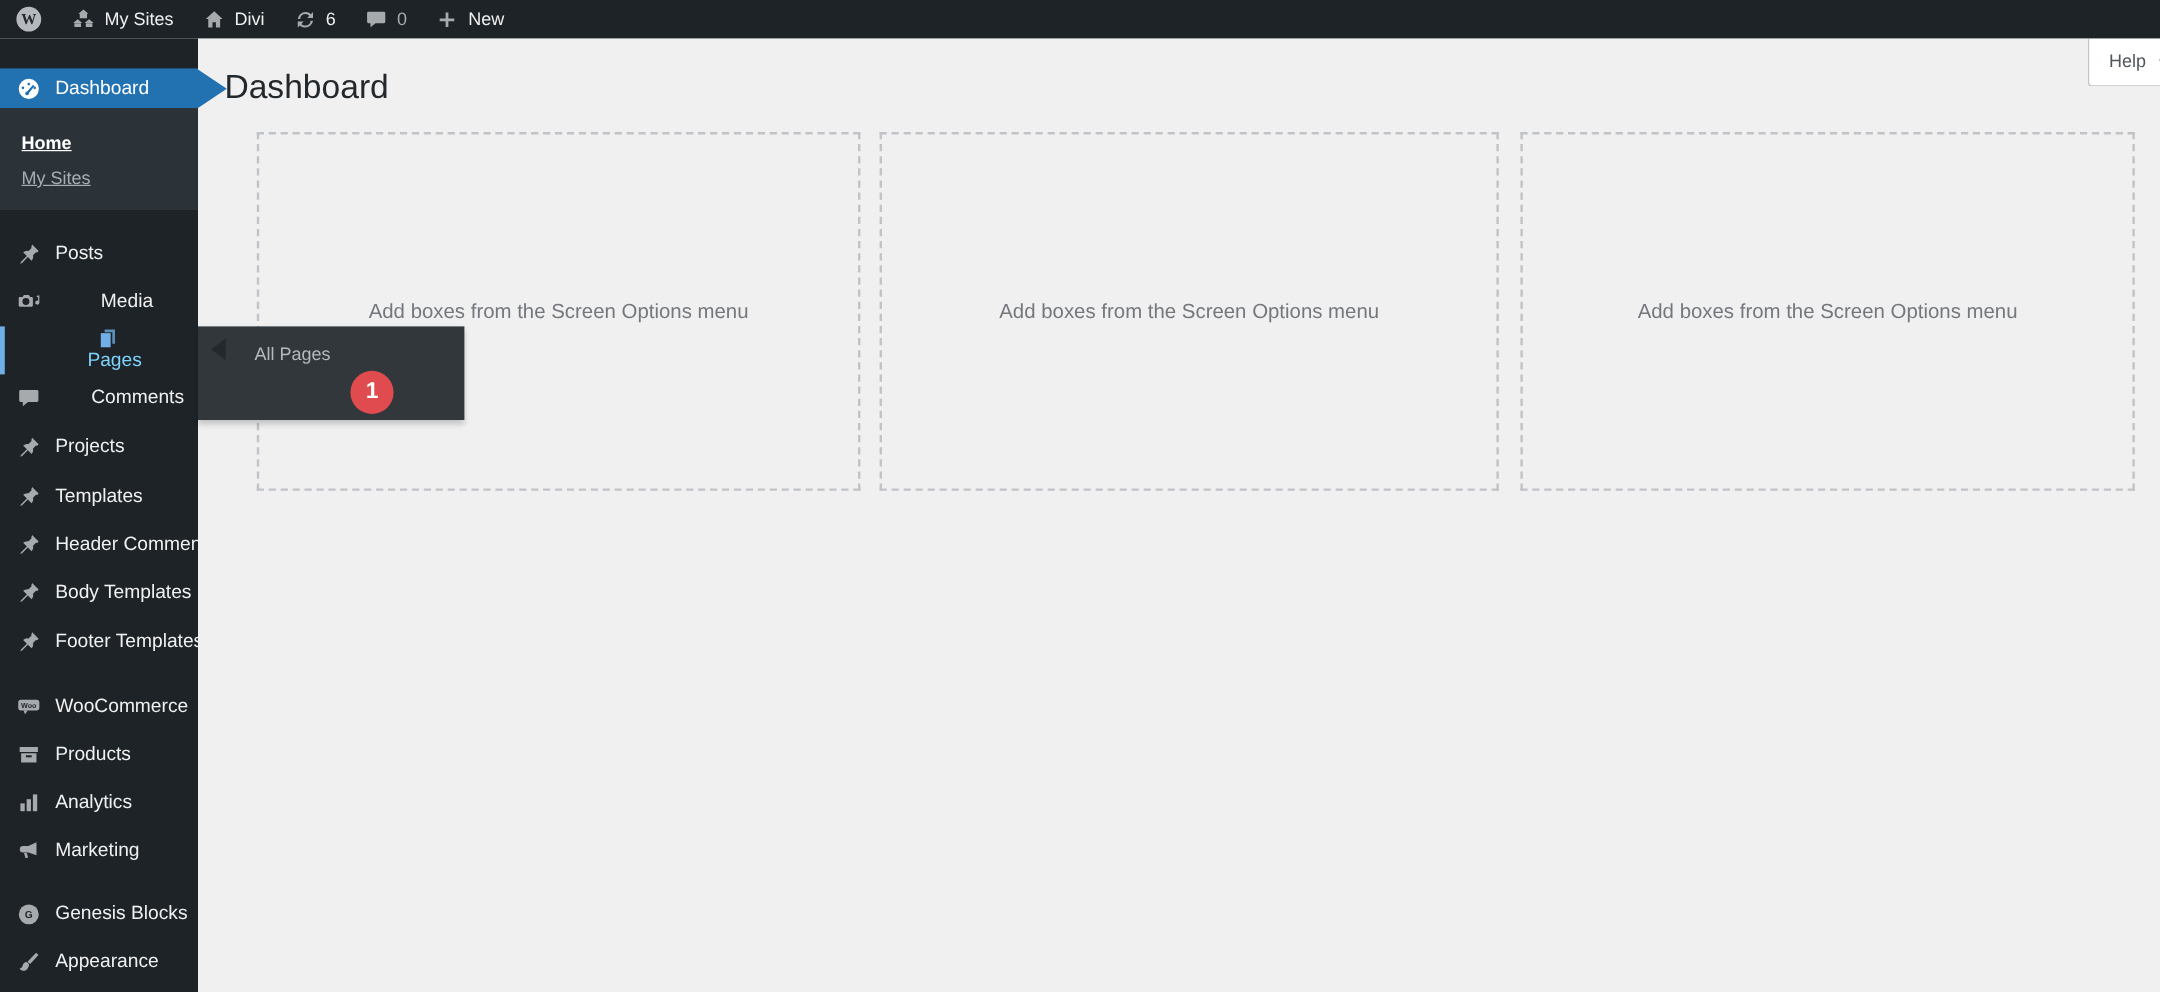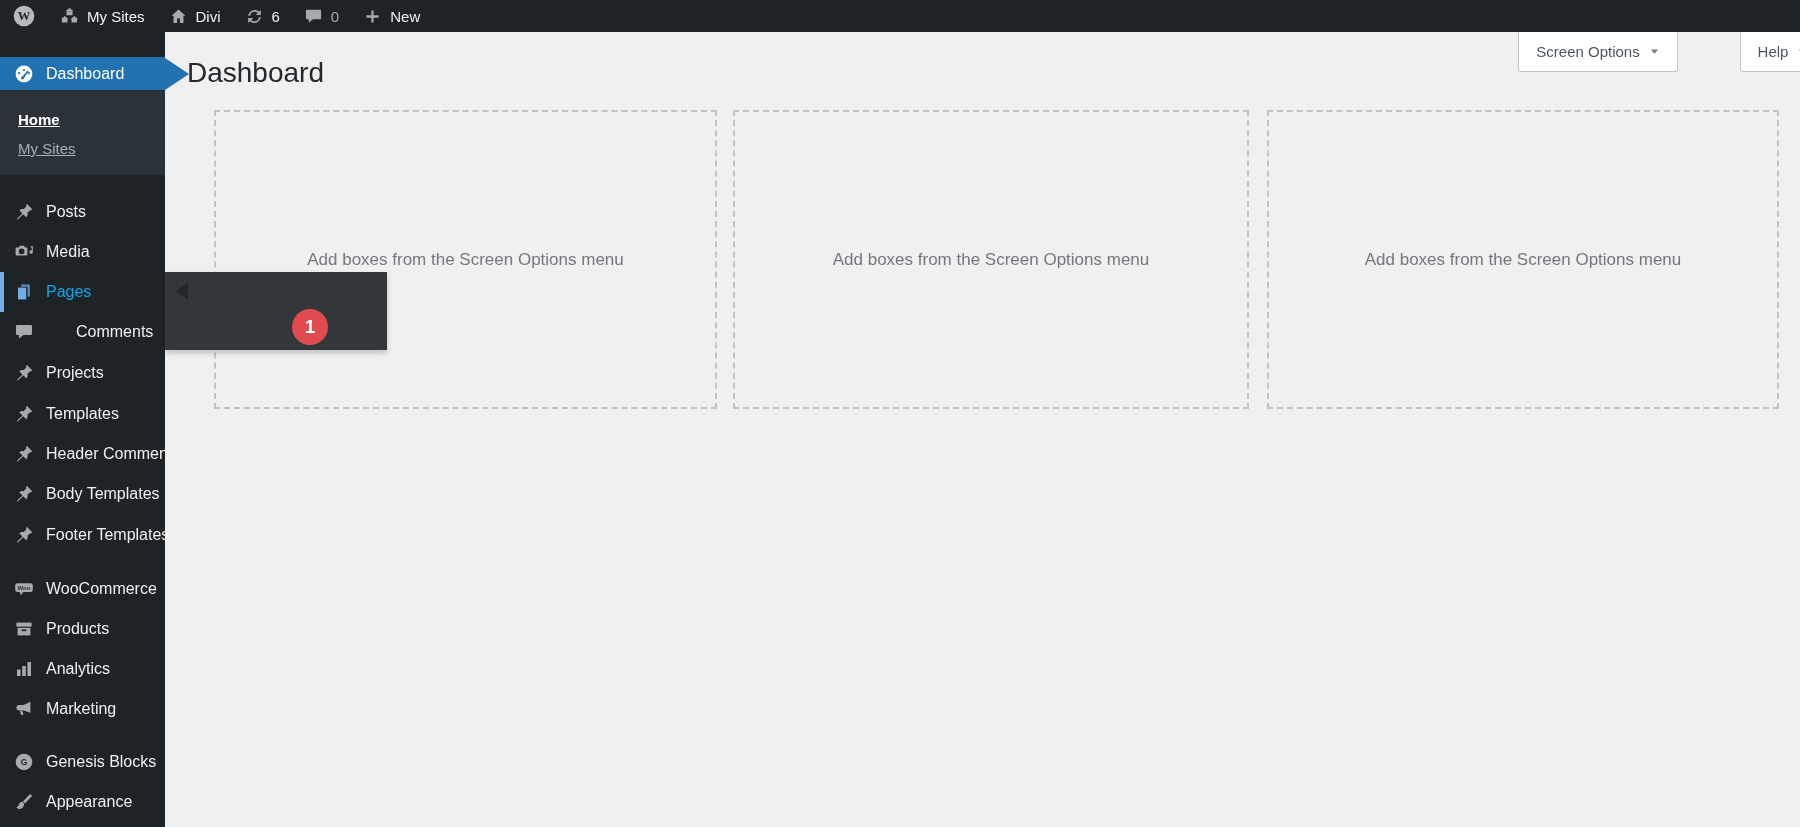--- a/index.html
+++ b/index.html
@@ -34,21 +34,21 @@
                 border-left:24px solid #2271b1; }
   .dash-sub { position:absolute; top:58px; left:0; width:165px; background:#2c3338; padding:15px 0 12px; }
   .dash-sub-item { height:29px; line-height:29px; padding:0 18px; font-size:15px; color:#a8adb2; cursor:pointer;text-decoration:underline; }
   .dash-sub-item.current { color:#fff; font-weight:bold; }
 
   .menu-item { position:absolute; left:0; width:165px; height:40px; display:flex; align-items:center;
                padding-left:14px; font-size:16px; color:#f0f0f1; cursor:pointer; }
   .mi-icon { width:20px; height:20px; color:#a7aaad; flex:0 0 auto; }
   .mi-icon svg { width:100%; height:100%; }
   .mi-label { margin-left:12px; white-space:nowrap; }
-  .menu-item.active { color:#0ea5e9; }
+  .menu-item.active { color:#7dd3fc;flex-direction:column; }
   .menu-item.active .mi-icon { color:#72aee6; }
   .menu-item.active::before { content:''; position:absolute; left:0; top:0; bottom:0; width:4px; background:#72aee6; }
 
   
   .flyout { position:absolute; left:165px; top:272px; width:222px; height:78px; background:#32373c;
             z-index:40; padding-top:9px; box-shadow:0 3px 5px rgba(0,0,0,.2); }
   .flyout::before { content:''; position:absolute; left:11px; top:10px; width:0; height:0;
                     border-top:9px solid transparent; border-bottom:9px solid transparent;
                     border-right:12px solid #23282d; }
   .flyout-item { height:30px; line-height:30px; padding-left:47px; font-size:15px; color:#b4b9be; cursor:pointer; }
@@ -151,21 +151,21 @@
       </div>
     <div id="menu-items">
         <div class="menu-item" style="top: 160px;">
           <span class="i mi-icon">
             <svg viewBox="0 0 20 20" fill="currentColor" aria-hidden="true">
               <path d="M12.8 1.8l5.4 5.4-1.3 1.3-.9-.2-2.5 2.5c.4 1.6 0 3.3-1.2 4.5l-3.1-3.1-4.8 4.9-1.5.6.6-1.5 4.9-4.8-3.1-3.1a4.9 4.9 0 0 1 4.5-1.2l2.5-2.5-.2-.9z"></path>
             </svg>
           </span>
           <span class="mi-label">Posts</span>
         </div>
-        <div class="menu-item" style="top: 200px;">
+        <div class="menu-item" style="top: 200px; gap: 38px;">
           <span class="i mi-icon">
             <svg viewBox="0 0 20 20" fill="currentColor" aria-hidden="true">
               <path fill-rule="evenodd" d="M2.6 5.4h2.3l1-1.6h4.2l1 1.6h1.3c.6 0 1 .4 1 1v6.2c0 .6-.4 1-1 1H2.6c-.6 0-1-.4-1-1V6.4c0-.6.4-1 1-1zm5 6.8a2.9 2.9 0 1 0 0-5.8 2.9 2.9 0 0 0 0 5.8z"></path>
               <path d="M16.2 4.6l2.6-.6v6.1a1.7 1.7 0 1 1-1-1.5V6.2z"></path>
             </svg>
           </span>
           <span class="mi-label">Media</span>
         </div>
         <div class="menu-item active" style="top: 240px;">
           <span class="i mi-icon">
@@ -278,33 +278,26 @@
               <path d="M16.1 1.9l2 2-7 7.4-2.2-1.8z"></path>
               <path d="M8.3 9.7c-1.9.2-3 1.2-3.4 2.9-.3 1.3-1 2.1-2.6 2.6 1.3 1.7 3.6 2.3 5.2 1.4 1.6-.9 2.4-2.5 2.8-5z"></path>
             </svg>
           </span>
           <span class="mi-label">Appearance</span>
         </div>
       </div>
   </div>
 
   <div class="flyout" id="flyout">
+      <div class="flyout-item">All Pages</div>
       <span class="badge">1</span>
     </div>
 
   <h1 class="page-title">Dashboard</h1>
 
-  <button class="meta-btn" id="screen-options-btn">
-    <span>Screen Options</span>
-    <span class="i chev">
-        <svg viewBox="0 0 20 20" fill="currentColor" aria-hidden="true">
-          <path d="M3.5 6.5l6.5 7.5 6.5-7.5z"></path>
-        </svg>
-      </span>
-  </button>
   <button class="meta-btn" id="help-btn">
     <span>Help</span>
     <span class="i chev">
         <svg viewBox="0 0 20 20" fill="currentColor" aria-hidden="true">
           <path d="M3.5 6.5l6.5 7.5 6.5-7.5z"></path>
         </svg>
       </span>
   </button>
 
   <div id="empty-boxes">

